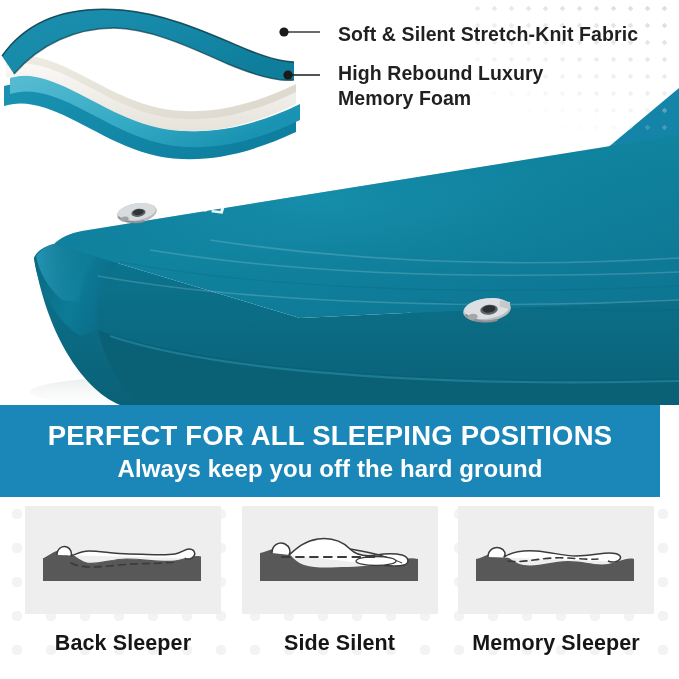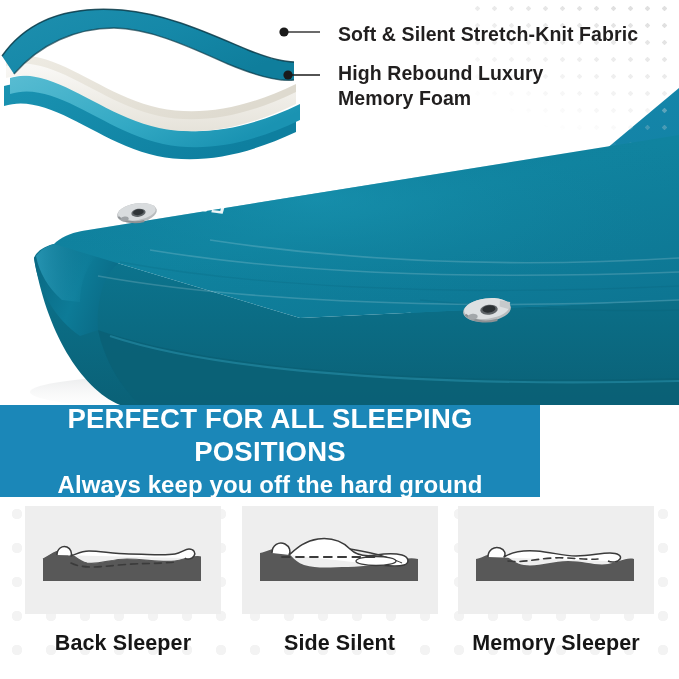--- a/index.html
+++ b/index.html
@@ -42,21 +42,21 @@
     font-size:19.5px;
     letter-spacing:.1px;
     line-height:25px;
     white-space:pre-line;
   }
   .callout-fabric{left:338px;top:22px;}
   .callout-foam{left:338px;top:61px;}
 
   
   .banner{
-    position:absolute;left:0;top:405px;width:540px;height:92px;
+    position:absolute;left:0;top:405px;width:660px;height:92px;
     background:#1b87b8;
     display:flex;flex-direction:column;align-items:center;justify-content:center;
     box-sizing:border-box;
   }
   .banner-title{
     color:#ffffff;font-weight:bold;font-size:27.5px;letter-spacing:.2px;
     text-align:center;line-height:33px;
   }
   .banner-sub{
     color:#ffffff;font-weight:bold;font-size:24px;letter-spacing:.1px;

